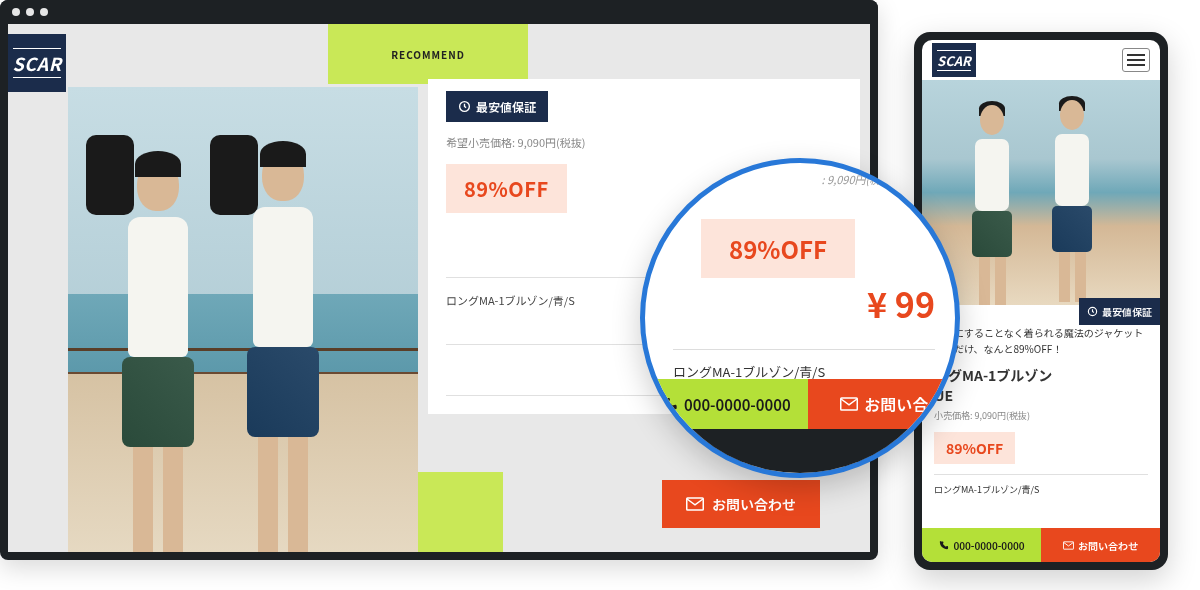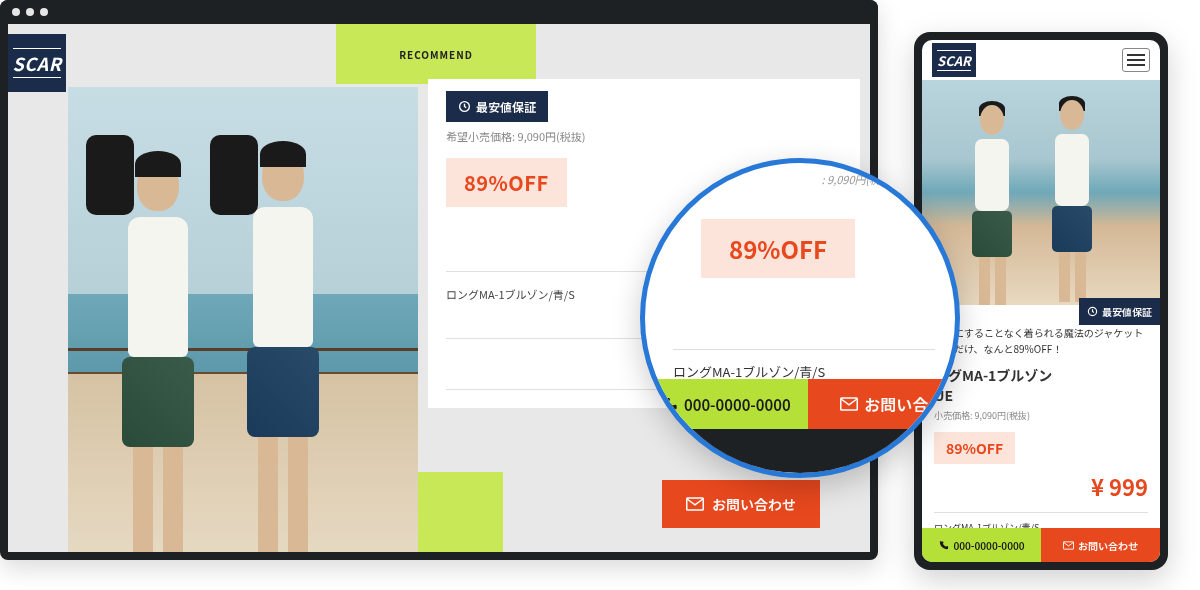--- a/index.html
+++ b/index.html
@@ -9,21 +9,21 @@
 .desktop-frame { position: absolute; left: 0; top: 0; width: 878px; height: 560px; background: #1d2124; border-radius: 8px; box-shadow: 0 8px 24px rgba(0,0,0,0.15); overflow: hidden; }
 .title-bar { height: 24px; background: #1d2124; display: flex; align-items: center; padding-left: 12px; gap: 6px; }
 .tb-dot { width: 8px; height: 8px; border-radius: 50%; background: #e6e6e6; }
 .desktop-vp { position: absolute; left: 8px; top: 24px; right: 8px; bottom: 8px; background: #e8e8e8; overflow: hidden; }
 
 
 .logo { position: absolute; left: 0; top: 10px; width: 58px; height: 58px; background: #1b2c4b; color: #fff; font-family: "Times New Roman", serif; font-style: italic; font-weight: 700; font-size: 18px; display: flex; align-items: center; justify-content: center; letter-spacing: 0.5px; }
 .logo-inner { border-top: 1px solid #fff; border-bottom: 1px solid #fff; padding: 1px 0; }
 
 
-.recommend-banner { position: absolute; left: 328px; top: 0; width: 200px; height: 60px; background: #c9e857; display: flex; align-items: center; justify-content: center; font-size: 10px; font-weight: 700; letter-spacing: 1px; color: #222; }
+.recommend-banner { position: absolute; left: 320px; top: 0; width: 200px; height: 60px; background: #c9e857; display: flex; align-items: center; justify-content: center; font-size: 10px; font-weight: 700; letter-spacing: 1px; color: #222; }
 
 
 .lime-block { position: absolute; left: 195px; top: 448px; width: 300px; height: 150px; background: #c9e857; }
 
 
 .product-img { position: absolute; left: 60px; top: 63px; width: 350px; height: 492px; background: linear-gradient(180deg,#b8d4dc 0%,#a9c7d0 35%,#d4b896 60%,#e8d9c0 100%); overflow: hidden; }
 .sky { position: absolute; inset: 0; height: 55%; background: linear-gradient(180deg,#c7dde4,#b1ccd5); }
 .sea { position: absolute; top: 42%; height: 18%; width: 100%; background: linear-gradient(180deg,#6fa8b8,#5a97a9); }
 .deck { position: absolute; bottom: 0; height: 42%; width: 100%; background: linear-gradient(180deg,#d6c2a3,#e8dcc6); }
 .rail { position: absolute; top: 53%; width: 100%; height: 3px; background: #5a3e28; }
@@ -42,21 +42,21 @@
 .backpack { position: absolute; top: 48px; width: 48px; height: 80px; background: #1a1a1a; border-radius: 10px; }
 .bp1 { left: 18px; } .bp2 { left: 142px; }
 
 
 .product-card { position: absolute; left: 420px; top: 55px; width: 432px; background: #fff; padding: 0 18px 18px; }
 .badge-row { padding-top: 12px; }
 .badge-navy { display: inline-flex; align-items: center; gap: 5px; background: #1b2c4b; color: #fff; font-size: 12px; font-weight: 600; padding: 7px 12px; }
 .badge-navy svg { width: 13px; height: 13px; }
 .desc { font-size: 12px; color: #333; line-height: 1.7; margin-top: 14px; }
 .prod-title { font-size: 17px; font-weight: 700; color: #1a1a1a; margin-top: 10px; }
-.msrp { font-size: 11px; color: #888; margin-top: 6px; }
+.msrp { font-size: 11px; color: #888; margin-top: 12px; }
 .off-badge { display: inline-block; background: #fde4da; color: #e8481e; font-size: 20px; font-weight: 700; padding: 10px 18px; margin-top: 14px; letter-spacing: 0.5px; }
 .price-big { position: absolute; right: 18px; top: 185px; color: #e8481e; font-size: 28px; font-weight: 700; }
 .variants { margin-top: 64px; }
 .variant-row { border-top: 1px solid #e0e0e0; padding: 14px 0 10px; font-size: 11px; color: #444; }
 .variant-row:last-child { border-bottom: 1px solid #e0e0e0; }
 .qty-line { text-align: right; font-size: 11px; color: #444; margin-top: 6px; display: flex; align-items: center; justify-content: flex-end; gap: 6px; }
 .qty-input { width: 32px; height: 20px; border: 1px solid #ccc; text-align: center; font-size: 11px; }
 
 
 .contact-btn { position: absolute; left: 654px; bottom: 24px; background: #e8481e; color: #fff; font-size: 14px; font-weight: 600; padding: 14px 24px; display: inline-flex; align-items: center; gap: 8px; cursor: pointer; }
@@ -239,21 +239,20 @@
           <circle cx="12" cy="12" r="9"></circle>
           <path d="M12 7v5l3 2"></path>
         </svg>
       <span>最安値保証</span>
     </span>
     <div class="m-content">
       <p class="m-desc">を気にすることなく着られる魔法のジャケット♪今だけ、なんと89%OFF！</p>
       <h3 class="m-title"><span>ングMA-1ブルゾン</span><br><span>UE</span></h3>
       <p class="m-msrp">小売価格: 9,090円(税抜)</p>
       <span class="m-off">89%OFF</span>
-      <div class="m-price">¥ 999</div>
       <div class="m-var">ロングMA-1ブルゾン/青/S</div>
     </div>
     <div class="m-footer">
       <div class="m-phone">
         <svg viewBox="0 0 24 24" fill="#1a1a1a">
             <path d="M6 2c-1 0-2 1-2 2 0 9 7 16 16 16 1 0 2-1 2-2v-3c0-1-1-2-2-2l-3 1c-1 0-1 0-2-1l-3-3c-1-1-1-1-1-2l1-3c0-1-1-2-2-2H6z"></path>
           </svg>
         <span>000-0000-0000</span>
       </div>
       <div class="m-contact">
@@ -264,20 +263,21 @@
         <span>お問い合わせ</span>
       </div>
     </div>
   </div>
 </div>
 
 <div class="zoom">
   <div class="z-inner">
     <div class="z-top-txt">: 9,090円(税抜)</div>
     <div class="z-off">89%OFF</div>
+    <div class="z-price">¥ 99</div>
     <div class="z-var">ロングMA-1ブルゾン/青/S</div>
     <div class="z-bar">
       <div class="z-phone">
         <svg viewBox="0 0 24 24" fill="#1a1a1a">
             <path d="M6 2c-1 0-2 1-2 2 0 9 7 16 16 16 1 0 2-1 2-2v-3c0-1-1-2-2-2l-3 1c-1 0-1 0-2-1l-3-3c-1-1-1-1-1-2l1-3c0-1-1-2-2-2H6z"></path>
           </svg>
         <span>000-0000-0000</span>
       </div>
       <div class="z-contact">
         <svg viewBox="0 0 24 18" fill="none" stroke="#fff" stroke-width="2">

